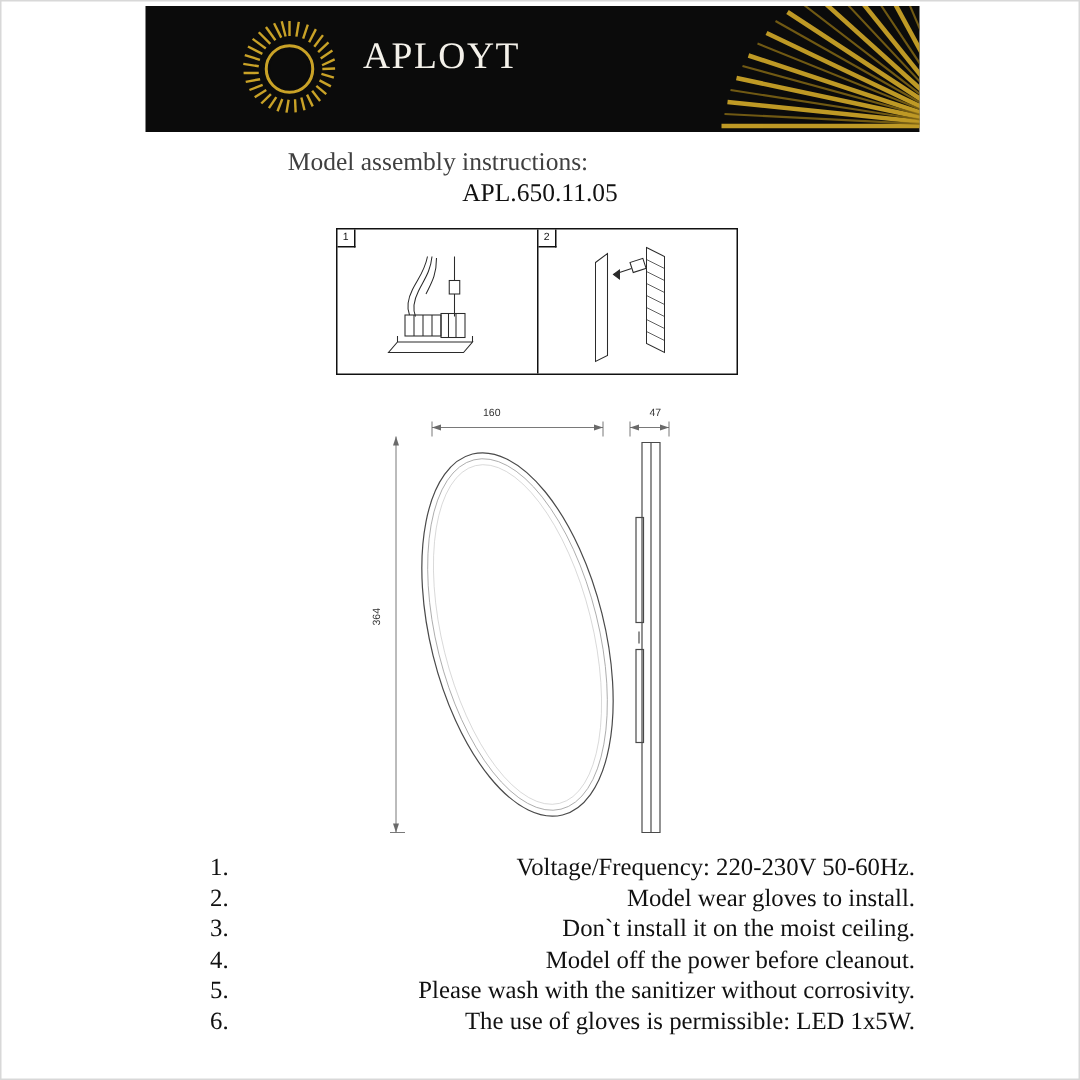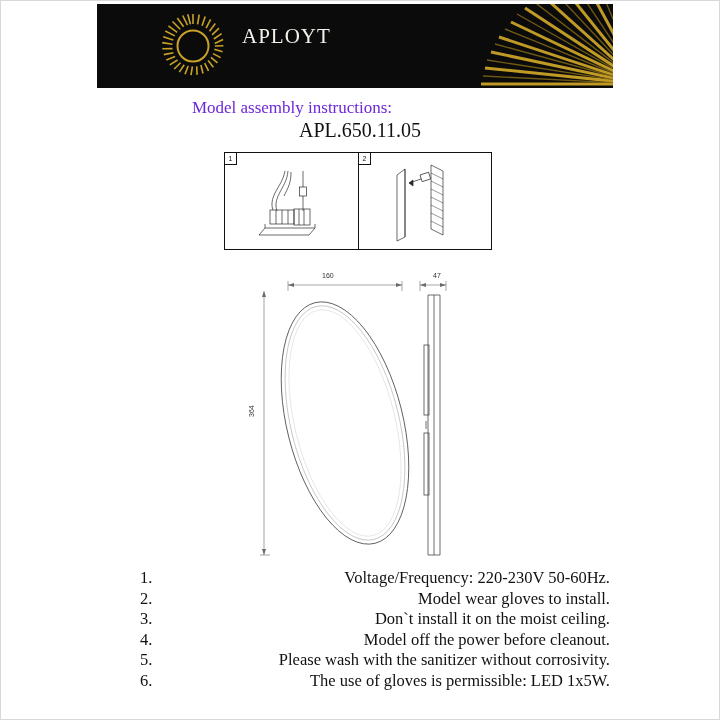--- a/index.html
+++ b/index.html
@@ -43,41 +43,41 @@
     left: 62px;
     top: 8px;
     width: 68px;
     height: 68px;
   }
   .brand {
     position: absolute;
     left: 145px;
     top: 20px;
     font-family: "Liberation Serif", serif;
-    font-size: 21px;
+    font-size: 25px;
     letter-spacing: 1px;
     color: #f4f1ea;
   }
   
   .title {
     position: absolute;
     left: 0;
     top: 98px;
     width: 584px;
     text-align: center;
     font-size: 17px;
-    color: #6d28d9;
+    color: #404040;
   }
   .model {
     position: absolute;
     left: 0;
     top: 119px;
     width: 720px;
     text-align: center;
-    font-size: 20px;
+    font-size: 17px;
     color: #111;
   }
   
   .steps {
     position: absolute;
     left: 224px;
     top: 152px;
     width: 268px;
     height: 98px;
     border: 1px solid #111;

